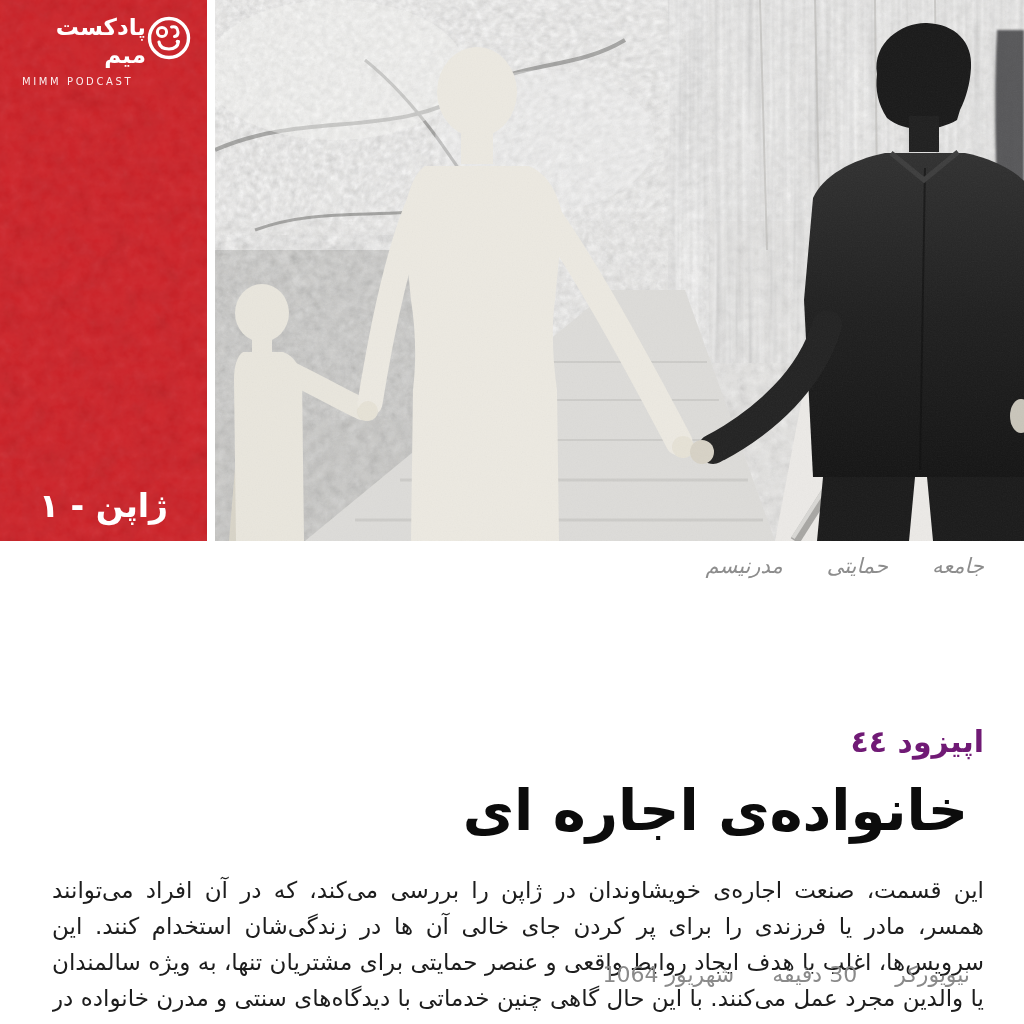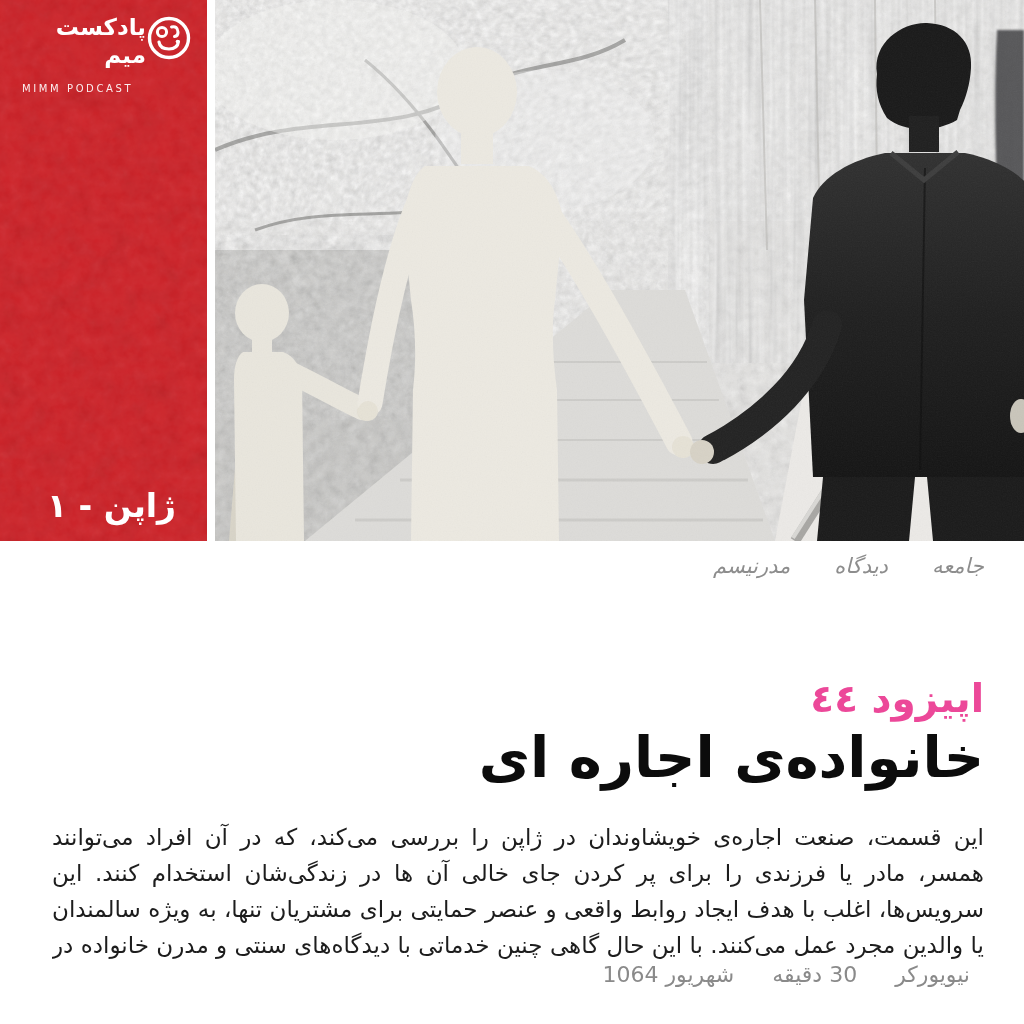--- a/index.html
+++ b/index.html
@@ -15,41 +15,41 @@
     background:#ce2127;overflow:hidden;
   }
   .sidebar .noise{position:absolute;inset:0;mix-blend-mode:multiply;opacity:.22;}
   .sidebar .noise2{position:absolute;inset:0;mix-blend-mode:screen;opacity:.10;}
   .logo-row{
     position:absolute;top:14px;left:0;width:206px;display:flex;
     justify-content:space-between;align-items:flex-start;padding:0 14px 0 22px;box-sizing:border-box;
   }
   .logo-text{display:flex;flex-direction:column;align-items:flex-start;}
   .logo-title{color:#fff;font-size:23px;font-weight:700;line-height:1.2;direction:rtl;}
-  .logo-sub{color:#ffffff;opacity:.92;font-size:10px;letter-spacing:2.6px;margin-top:14px;white-space:nowrap;}
+  .logo-sub{color:#ffffff;opacity:.92;font-size:10px;letter-spacing:2.6px;margin-top:7px;white-space:nowrap;}
   .logo-mark{width:46px;height:46px;flex:0 0 auto;margin-top:1px;}
   .jp-tag{
     position:absolute;bottom:16px;left:0;width:207px;text-align:center;
-    color:#ffffff;font-size:33px;font-weight:700;direction:rtl;padding-left:8px;
+    color:#ffffff;font-size:33px;font-weight:700;direction:rtl;
   }
   .photo{
     position:absolute;top:0;left:215px;width:809px;height:541px;background:#e3e2e0;overflow:hidden;
   }
   .photo svg{display:block;width:809px;height:541px;}
   
   .tags{
     position:absolute;top:552px;right:40px;display:flex;direction:rtl;gap:44px;
     color:#8d8d8d;font-size:21px;line-height:28px;
   }
   .tag{cursor:pointer;font-style:italic;}
   
   .content{
     position:absolute;top:676px;left:52px;right:40px;direction:rtl;text-align:right;
   }
-  .ep-label{font-size:39px;font-weight:600;color:#ec4899;line-height:1.2;}
+  .ep-label{font-size:30px;font-weight:600;color:#701a75;line-height:1.2;margin-top:48px;}
   .ep-title{font-size:56px;font-weight:700;color:#0c0c0c;line-height:1.25;margin-top:4px;}
   .ep-desc{
     margin-top:26px;font-size:23px;line-height:36px;color:#1d1d1d;
     text-align:justify;max-height:148px;overflow:hidden;
   }
   .meta{
     position:absolute;bottom:34px;right:54px;display:flex;direction:rtl;gap:38px;
     color:#8a8a8a;font-size:22px;line-height:30px;
   }
 </style>
@@ -218,27 +218,27 @@
           <path d="M712,477 L821,477 L826,541 L718,541 Z" fill="#1a1a1a"></path>
         </g>
 
         <rect width="809" height="541" filter="url(#fGrain)" opacity="0.06"></rect>
       </svg>
     </div>
   </div>
 
   <div class="tags">
     <span class="tag">جامعه</span>
-    <span class="tag">دیدگاه</span>
+    <span class="tag">حمایتی</span>
     <span class="tag">مدرنیسم</span>
   </div>
 
   <div class="content">
     <div class="ep-label">اپیزود ٤٤</div>
-    <h1 class="ep-title" style="margin:0;">خانواده‌ی اجاره ای</h1>
+    <h1 class="ep-title" style="margin:16px;">خانواده‌ی اجاره ای</h1>
     <p class="ep-desc" style="margin-bottom:0;">این قسمت، صنعت اجاره‌ی خویشاوندان در ژاپن را بررسی می‌کند، که در آن افراد می‌توانند همسر، مادر یا فرزندی را برای پر کردن جای خالی آن ها در زندگی‌شان استخدام کنند. این سرویس‌ها، اغلب با هدف ایجاد روابط واقعی و عنصر حمایتی برای مشتریان تنها، به ویژه سالمندان یا والدین مجرد عمل می‌کنند. با این حال گاهی چنین خدماتی با دیدگاه‌های سنتی و مدرن خانواده در ژاپن تلاقی پیدا می‌کنند.</p>
   </div>
 
   <div class="meta">
     <span>نیویورکر</span>
     <span>30 دقیقه</span>
     <span>شهریور 1064</span>
   </div>
 
 </div>

